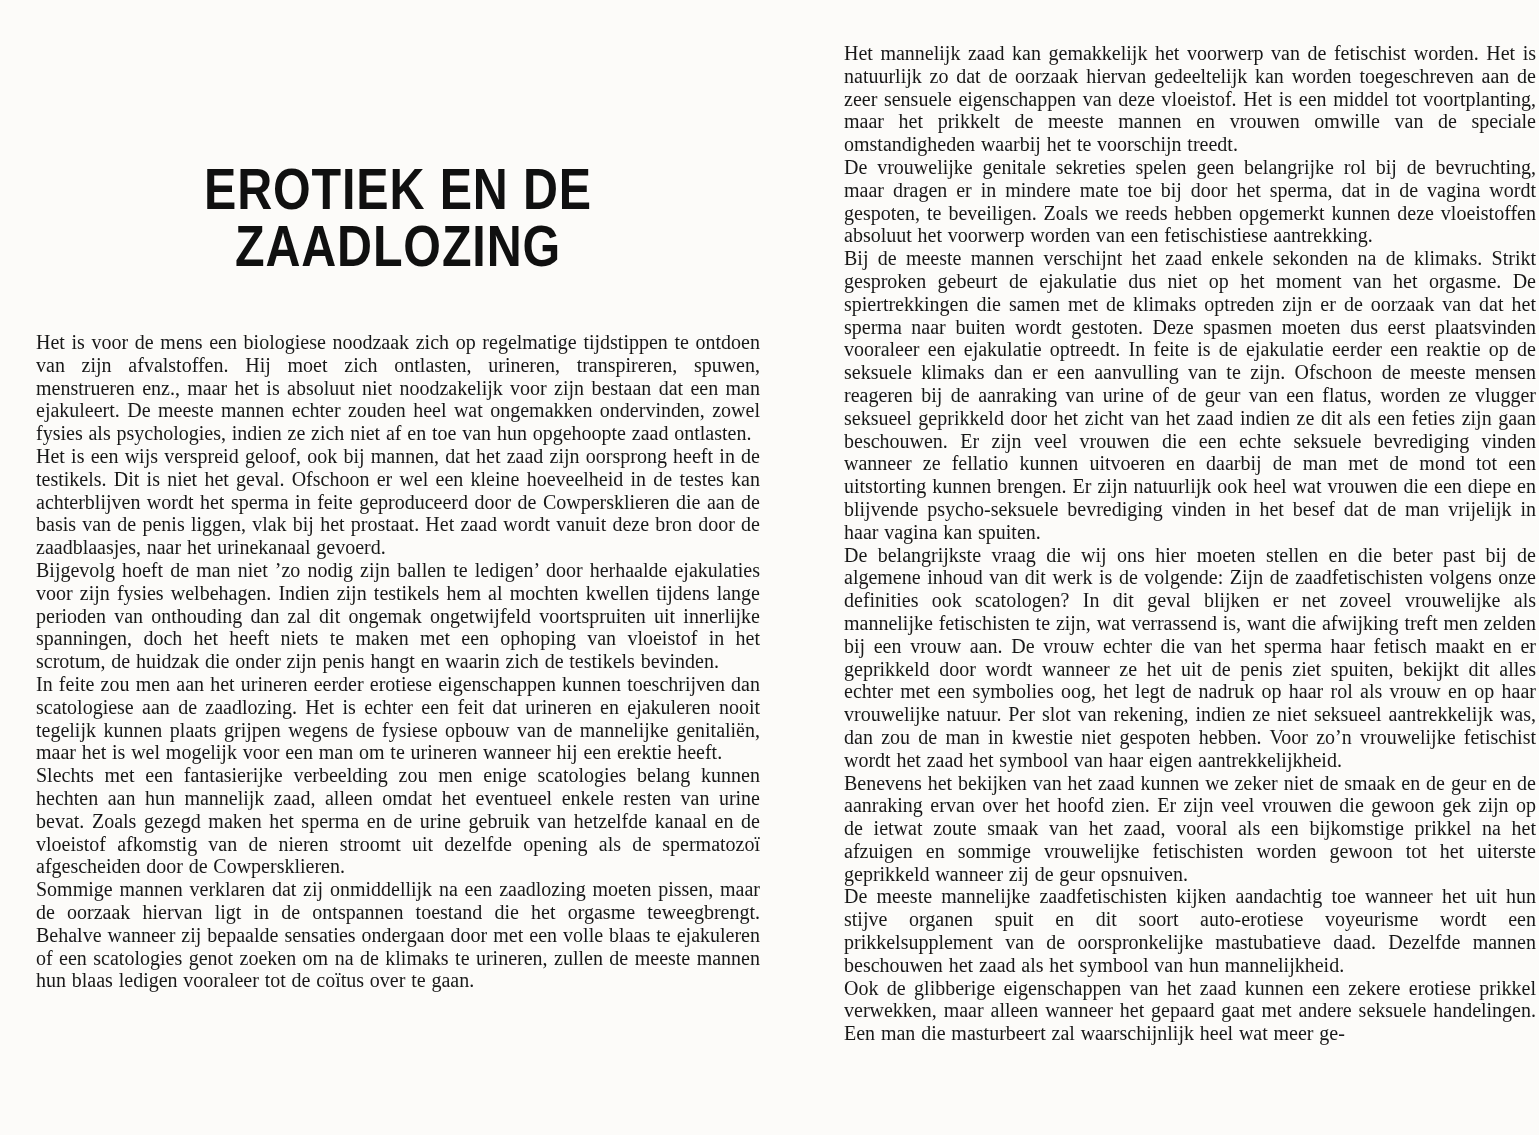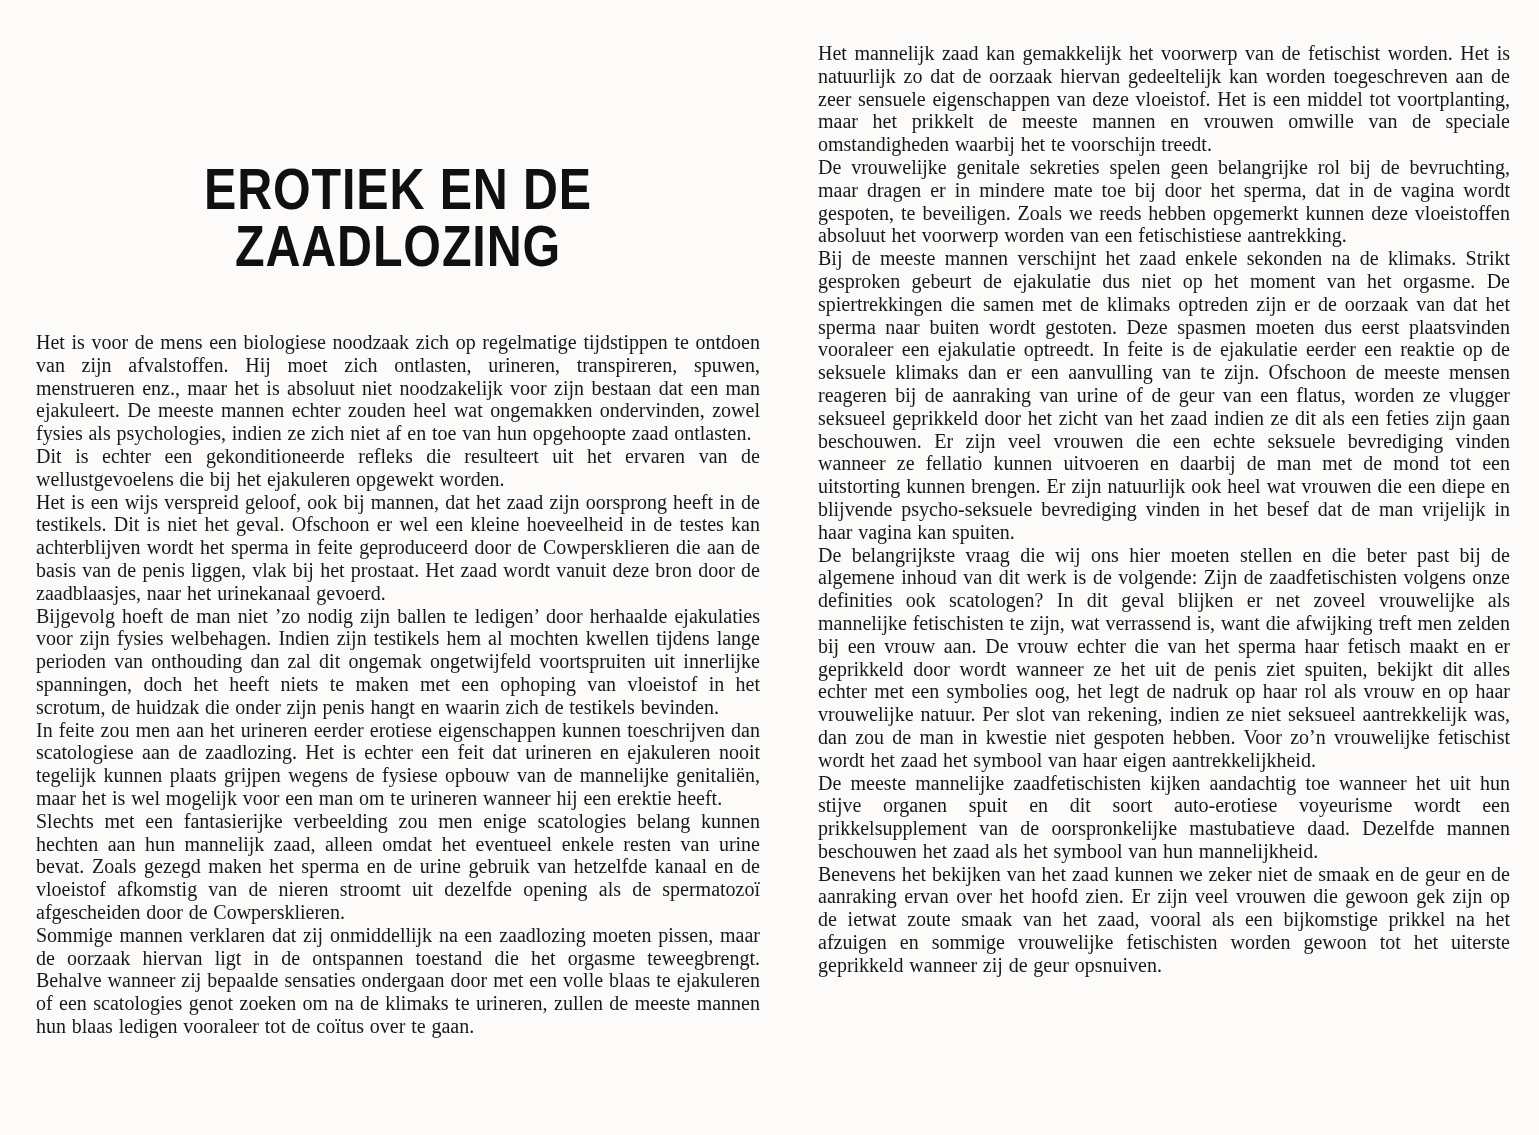--- a/index.html
+++ b/index.html
@@ -18,21 +18,21 @@
   }
   .col {
     position: absolute;
     top: 16px;
   }
   .col-left {
     left: 36px;
     width: 724px;
   }
   .col-right {
-    left: 818px;
+    left: 844px;
     top: 42px;
     width: 692px;
   }
   .chapter-title {
     margin: 145px 0 0 0;
     text-align: center;
     font-family: "Liberation Sans", sans-serif;
     font-weight: bold;
     font-size: 57px;
     line-height: 1.0;
@@ -59,31 +59,31 @@
 
 <div class="page">
 
   <div class="col col-left">
     <h1 class="chapter-title">
       <span>EROTIEK EN DE</span><br>
       <span>ZAADLOZING</span>
     </h1>
     <div class="body-text">
       <p>Het is voor de mens een biologiese noodzaak zich op regelmatige tijdstippen te ontdoen van zijn afvalstoffen. Hij moet zich ontlasten, urineren, transpireren, spuwen, menstrueren enz., maar het is absoluut niet noodzakelijk voor zijn bestaan dat een man ejakuleert. De meeste mannen echter zouden heel wat ongemakken ondervinden, zowel fysies als psychologies, indien ze zich niet af en toe van hun opgehoopte zaad ontlasten.</p>
-      <p>Dit is echter een gekonditioneerde refleks die resulteert uit het ervaren van de wellustgevoelens die bij het ejakuleren opgewekt worden.</p>
       <p>Het is een wijs verspreid geloof, ook bij mannen, dat het zaad zijn oorsprong heeft in de testikels. Dit is niet het geval. Ofschoon er wel een kleine hoeveelheid in de testes kan achterblijven wordt het sperma in feite geproduceerd door de Cowpersklieren die aan de basis van de penis liggen, vlak bij het prostaat. Het zaad wordt vanuit deze bron door de zaadblaasjes, naar het urinekanaal gevoerd.</p>
       <p>Bijgevolg hoeft de man niet ’zo nodig zijn ballen te ledigen’ door herhaalde ejakulaties voor zijn fysies welbehagen. Indien zijn testikels hem al mochten kwellen tijdens lange perioden van onthouding dan zal dit ongemak ongetwijfeld voortspruiten uit innerlijke spanningen, doch het heeft niets te maken met een ophoping van vloeistof in het scrotum, de huidzak die onder zijn penis hangt en waarin zich de testikels bevinden.</p>
       <p>In feite zou men aan het urineren eerder erotiese eigenschappen kunnen toeschrijven dan scatologiese aan de zaadlozing. Het is echter een feit dat urineren en ejakuleren nooit tegelijk kunnen plaats grijpen wegens de fysiese opbouw van de mannelijke genitaliën, maar het is wel mogelijk voor een man om te urineren wanneer hij een erektie heeft.</p>
       <p>Slechts met een fantasierijke verbeelding zou men enige scatologies belang kunnen hechten aan hun mannelijk zaad, alleen omdat het eventueel enkele resten van urine bevat. Zoals gezegd maken het sperma en de urine gebruik van hetzelfde kanaal en de vloeistof afkomstig van de nieren stroomt uit dezelfde opening als de spermatozoï afgescheiden door de Cowpersklieren.</p>
       <p>Sommige mannen verklaren dat zij onmiddellijk na een zaadlozing moeten pissen, maar de oorzaak hiervan ligt in de ontspannen toestand die het orgasme teweegbrengt. Behalve wanneer zij bepaalde sensaties ondergaan door met een volle blaas te ejakuleren of een scatologies genot zoeken om na de klimaks te urineren, zullen de meeste mannen hun blaas ledigen vooraleer tot de coïtus over te gaan.</p>
     </div>
   </div>
 
   <div class="col col-right">
     <p>Het mannelijk zaad kan gemakkelijk het voorwerp van de fetischist worden. Het is natuurlijk zo dat de oorzaak hiervan gedeeltelijk kan worden toegeschreven aan de zeer sensuele eigenschappen van deze vloeistof. Het is een middel tot voortplanting, maar het prikkelt de meeste mannen en vrouwen omwille van de speciale omstandigheden waarbij het te voorschijn treedt.</p>
     <p>De vrouwelijke genitale sekreties spelen geen belangrijke rol bij de bevruchting, maar dragen er in mindere mate toe bij door het sperma, dat in de vagina wordt gespoten, te beveiligen. Zoals we reeds hebben opgemerkt kunnen deze vloeistoffen absoluut het voorwerp worden van een fetischistiese aantrekking.</p>
     <p>Bij de meeste mannen verschijnt het zaad enkele sekonden na de klimaks. Strikt gesproken gebeurt de ejakulatie dus niet op het moment van het orgasme. De spiertrekkingen die samen met de klimaks optreden zijn er de oorzaak van dat het sperma naar buiten wordt gestoten. Deze spasmen moeten dus eerst plaatsvinden vooraleer een ejakulatie optreedt. In feite is de ejakulatie eerder een reaktie op de seksuele klimaks dan er een aanvulling van te zijn. Ofschoon de meeste mensen reageren bij de aanraking van urine of de geur van een flatus, worden ze vlugger seksueel geprikkeld door het zicht van het zaad indien ze dit als een feties zijn gaan beschouwen. Er zijn veel vrouwen die een echte seksuele bevrediging vinden wanneer ze fellatio kunnen uitvoeren en daarbij de man met de mond tot een uitstorting kunnen brengen. Er zijn natuurlijk ook heel wat vrouwen die een diepe en blijvende psycho-seksuele bevrediging vinden in het besef dat de man vrijelijk in haar vagina kan spuiten.</p>
     <p>De belangrijkste vraag die wij ons hier moeten stellen en die beter past bij de algemene inhoud van dit werk is de volgende: Zijn de zaadfetischisten volgens onze definities ook scatologen? In dit geval blijken er net zoveel vrouwelijke als mannelijke fetischisten te zijn, wat verrassend is, want die afwijking treft men zelden bij een vrouw aan. De vrouw echter die van het sperma haar fetisch maakt en er geprikkeld door wordt wanneer ze het uit de penis ziet spuiten, bekijkt dit alles echter met een symbolies oog, het legt de nadruk op haar rol als vrouw en op haar vrouwelijke natuur. Per slot van rekening, indien ze niet seksueel aantrekkelijk was, dan zou de man in kwestie niet gespoten hebben. Voor zo’n vrouwelijke fetischist wordt het zaad het symbool van haar eigen aantrekkelijkheid.</p>
+    <p>Benevens het bekijken van het zaad kunnen we zeker niet de smaak en de geur en de aanraking ervan over het hoofd zien. Er zijn veel vrouwen die gewoon gek zijn op de ietwat zoute smaak van het zaad, vooral als een bijkomstige prikkel na het afzuigen en sommige vrouwelijke fetischisten worden gewoon tot het uiterste geprikkeld wanneer zij de geur opsnuiven.</p>
     <p>De meeste mannelijke zaadfetischisten kijken aandachtig toe wanneer het uit hun stijve organen spuit en dit soort auto-erotiese voyeurisme wordt een prikkelsupplement van de oorspronkelijke mastubatieve daad. Dezelfde mannen beschouwen het zaad als het symbool van hun mannelijkheid.</p>
-    <p>Benevens het bekijken van het zaad kunnen we zeker niet de smaak en de geur en de aanraking ervan over het hoofd zien. Er zijn veel vrouwen die gewoon gek zijn op de ietwat zoute smaak van het zaad, vooral als een bijkomstige prikkel na het afzuigen en sommige vrouwelijke fetischisten worden gewoon tot het uiterste geprikkeld wanneer zij de geur opsnuiven.</p>
+    <p>Ook de glibberige eigenschappen van het zaad kunnen een zekere erotiese prikkel verwekken, maar alleen wanneer het gepaard gaat met andere seksuele handelingen. Een man die masturbeert zal waarschijnlijk heel wat meer ge-</p>
   </div>
 
 </div>
 
 </body></html>

